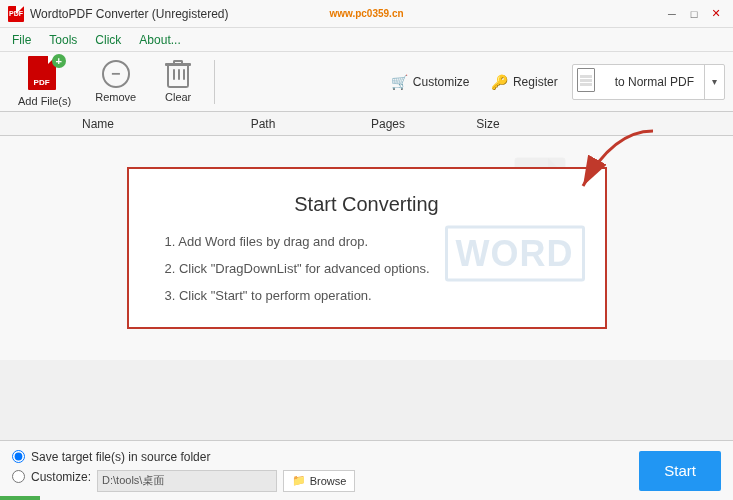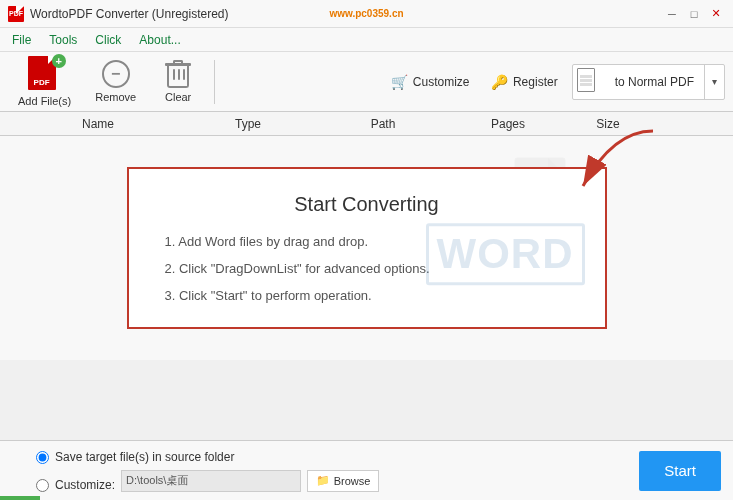--- a/index.html
+++ b/index.html
@@ -277,25 +277,24 @@
       padding: 0 12px;
     }
     .save-options {
       display: flex;
       flex-direction: column;
       gap: 6px;
       flex: 1;
     }
     .radio-row {
       display: flex;
-      align-items: flex-end;
+      align-items: flex-start;
       gap: 6px;
       font-size: 12px;
       color: #333;
-      margin-left: 24px;
     }
     .radio-input {
       width: 13px;
       height: 13px;
       cursor: pointer;
     }
     .path-input {
       width: 180px;
       height: 22px;
       border: 1px solid #ccc;
@@ -436,21 +435,20 @@
         </div>
       </div>
       <button class="convert-main">to Normal PDF</button>
       <button class="convert-arrow">▾</button>
     </div>
   </div>
 </div>
 
 <div class="col-headers">
   <span class="col-header col-name">Name</span>
-  <span class="col-header col-type">Type</span>
   <span class="col-header col-path">Path</span>
   <span class="col-header col-pages">Pages</span>
   <span class="col-header col-size">Size</span>
 </div>
 
 <div class="main-area" style="height:224px;display:flex;align-items:center;justify-content:center;background:#f8f8f8;position:relative;">
 
   <svg class="red-arrow" width="120" height="100" style="position:absolute;top:-10px;right:60px;z-index:10;" viewBox="0 0 120 100">
     <defs>
       <marker id="arrowhead" markerWidth="10" markerHeight="7" refX="10" refY="3.5" orient="auto">
@@ -463,21 +461,21 @@
   <div style="position:absolute;right:160px;top:20px;opacity:0.1;">
     <svg width="60" height="70" viewBox="0 0 60 70">
       <rect x="2" y="2" width="50" height="66" rx="2" fill="#aaa" stroke="#aaa"></rect>
       <polygon points="35,2 50,17 35,17" fill="#888"></polygon>
     </svg>
   </div>
 
   <div class="instruction-box" style="position:relative;">
     <div class="instruction-title">Start Converting</div>
 
-    <div class="word-watermark" style="position:absolute;right:20px;top:50%;transform:translateY(-40%);font-size:42px;font-weight:bold;color:rgba(70,130,180,0.18);border:3px solid rgba(70,130,180,0.18);padding:4px 8px;border-radius:3px;letter-spacing:1px;pointer-events:none;">WORD</div>
+    <div class="word-watermark" style="position:absolute;right:20px;top:50%;transform:translateY(-40%);font-size:36px;font-weight:bold;color:rgba(70,130,180,0.18);border:3px solid rgba(70,130,180,0.18);padding:4px 8px;border-radius:3px;letter-spacing:1px;pointer-events:none;">WORD</div>
 
     <ul class="instruction-list">
       <li>1. Add Word files by drag and drop.</li>
       <li>2. Click "DragDownList" for advanced options.</li>
       <li>3. Click "Start" to perform operation.</li>
     </ul>
   </div>
 </div>
 
 <div class="bottom-bar" style="height:60px;">

